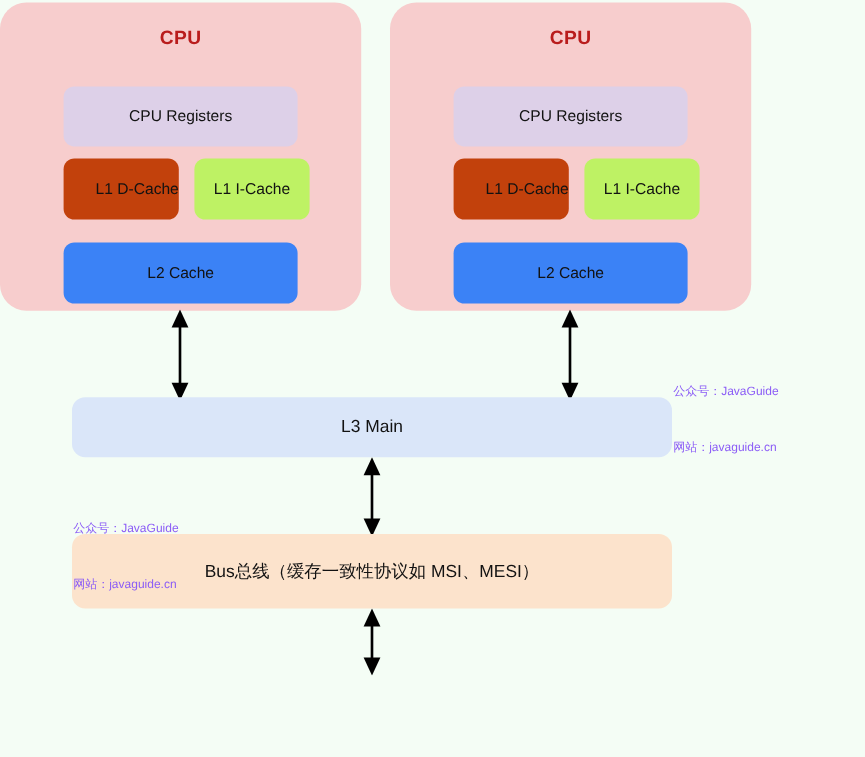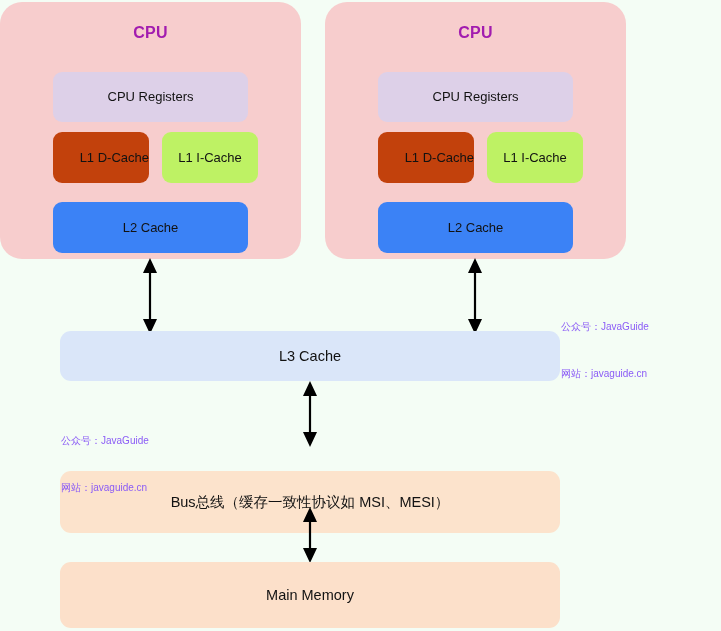--- a/index.html
+++ b/index.html
@@ -37,21 +37,21 @@
   }
   .cpu-title {
     position: absolute;
     top: 22px;
     left: 0;
     right: 0;
     text-align: center;
     font-size: 16px;
     font-weight: bold;
     letter-spacing: 0.3px;
-    color: #a21caf;
+    color: #b91c1c;
   }
 
   
   .inner {
     position: absolute;
     box-sizing: border-box;
     display: flex;
     align-items: center;
     justify-content: center;
     border-radius: 9px;
@@ -69,21 +69,21 @@
     position: absolute;
     box-sizing: border-box;
     display: flex;
     align-items: center;
     justify-content: center;
     border-radius: 11px;
     font-size: 14.5px;
     color: #121212;
   }
   .b-l3     { background: #dae6f9; }
-  .b-bus    { background: #fce3cc; margin-top: 26px; }
+  .b-bus    { background: #fce3cc; }
   .b-memory { background: #fce0ca; }
 
   
   .arrow {
     position: absolute;
     width: 20px;
   }
   .arrow svg { display: block; }
 
   
@@ -153,21 +153,21 @@
 
   <div class="arrow" style="left:465px; top:258px; height:76px;">
     <svg width="20" height="76" viewBox="0 0 20 76" xmlns="http://www.w3.org/2000/svg">
       <line x1="10" y1="10" x2="10" y2="66" stroke="#000000" stroke-width="2.2"></line>
       <polygon points="10,0 17,15 3,15" fill="#000000"></polygon>
       <polygon points="10,76 17,61 3,61" fill="#000000"></polygon>
     </svg>
   </div>
 
   <div class="bar b-l3" style="left:60px; top:331px; width:500px; height:50px;">
-    <span>L3 Cache</span>
+    <span>L3 Main</span>
   </div>
 
   <div class="arrow" style="left:300px; top:381px; height:66px;">
     <svg width="20" height="66" viewBox="0 0 20 66" xmlns="http://www.w3.org/2000/svg">
       <line x1="10" y1="10" x2="10" y2="56" stroke="#000000" stroke-width="2.2"></line>
       <polygon points="10,0 17,15 3,15" fill="#000000"></polygon>
       <polygon points="10,66 17,51 3,51" fill="#000000"></polygon>
     </svg>
   </div>
 
@@ -176,23 +176,20 @@
   </div>
 
   <div class="arrow" style="left:300px; top:507px; height:56px;">
     <svg width="20" height="56" viewBox="0 0 20 56" xmlns="http://www.w3.org/2000/svg">
       <line x1="10" y1="10" x2="10" y2="46" stroke="#000000" stroke-width="2.2"></line>
       <polygon points="10,0 17,15 3,15" fill="#000000"></polygon>
       <polygon points="10,56 17,41 3,41" fill="#000000"></polygon>
     </svg>
   </div>
 
-  <div class="bar b-memory" style="left:60px; top:562px; width:500px; height:66px;">
-    <span>Main Memory</span>
-  </div>
 
   <div class="watermark" style="left:561px; top:288px;">
     <span class="wm-line">公众号：JavaGuide</span>
     <span class="wm-line">网站：javaguide.cn</span>
   </div>
 
   <div class="watermark" style="left:61px; top:402px;">
     <span class="wm-line">公众号：JavaGuide</span>
     <span class="wm-line">网站：javaguide.cn</span>
   </div>

